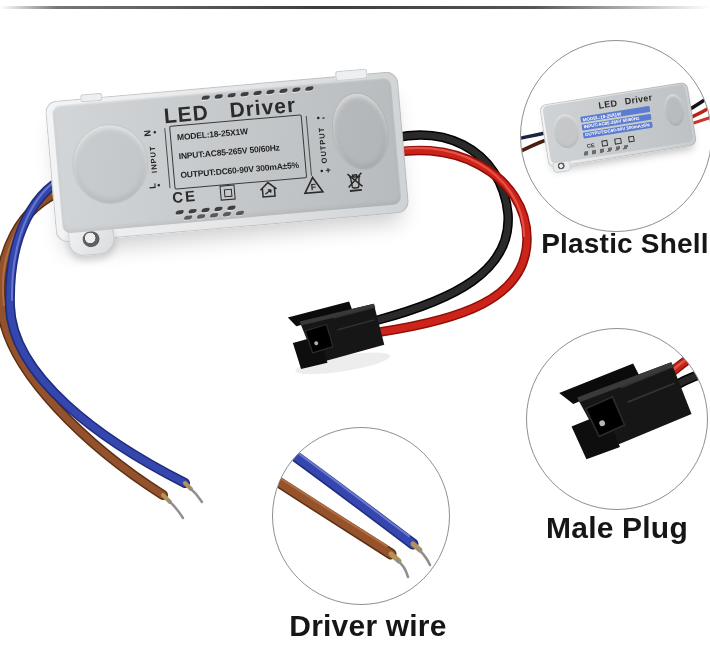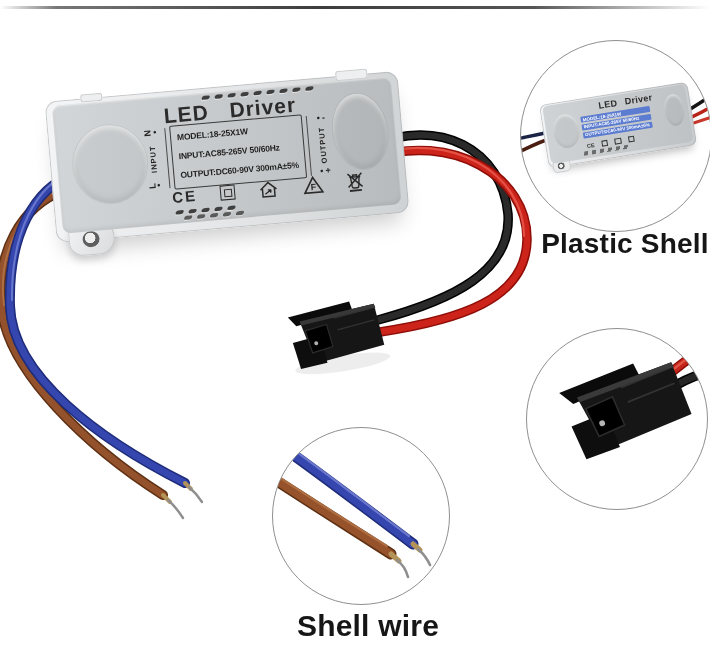--- a/index.html
+++ b/index.html
@@ -252,34 +252,35 @@
         <path d="M2,10 L62,4 L64,14 L10,21 Z" fill="#0b0b0b"></path>
         <path d="M14,17 L90,11 L94,53 L24,61 Z" fill="#161616"></path>
         <path d="M14,17 L90,11 L91,15 L15,21 Z" fill="#3a3a3a"></path>
         <path d="M4,37 L32,34 L35,62 L8,64 Z" fill="#0e0e0e"></path>
         <path d="M18,27 L40,24 L43,47 L22,50 Z" fill="#000" stroke="#2c2c2c" stroke-width="1.2"></path>
         <circle cx="27" cy="41" r="2.2" fill="#b5b5b5"></circle>
         <path d="M48,19 L86,15 M50,31 L88,27" stroke="#333" stroke-width="1.3" fill="none"></path>
       </g>
     </svg>
   </div>
+  <div class="clabel" style="left:527px;top:511px;width:180px;font-size:30px;">Male Plug</div>
 
   <div class="circle" style="left:272px;top:427px;width:176px;height:176px;">
     <svg class="abs" style="left:0;top:0" width="176" height="176" viewBox="0 0 176 176">
       <g>
         <path d="M-6,8 C40,40 100,86 140,116" fill="none" stroke="#1e2c7a" stroke-width="11" stroke-linecap="round"></path>
         <path d="M-6,8 C40,40 100,86 140,116" fill="none" stroke="#3546ae" stroke-width="8" stroke-linecap="round"></path>
         <path d="M-4,4 C42,36 98,80 136,108" fill="none" stroke="#7583d6" stroke-width="2.2" stroke-linecap="round" opacity=".85"></path>
         <path d="M140,116 L147,122" stroke="#b49358" stroke-width="5" stroke-linecap="round"></path>
         <path d="M145,121 Q153,128 157,137" fill="none" stroke="#8f8f8f" stroke-width="2.6" stroke-linecap="round"></path>
       </g>
       <g>
         <path d="M-10,44 C30,70 80,102 118,126" fill="none" stroke="#5e3013" stroke-width="11" stroke-linecap="round"></path>
         <path d="M-10,44 C30,70 80,102 118,126" fill="none" stroke="#96522b" stroke-width="8" stroke-linecap="round"></path>
         <path d="M-8,40 C32,66 78,96 114,118" fill="none" stroke="#b87748" stroke-width="2.2" stroke-linecap="round" opacity=".85"></path>
         <path d="M118,126 L126,133" stroke="#b49358" stroke-width="5" stroke-linecap="round"></path>
         <path d="M124,132 Q132,138 135,149" fill="none" stroke="#8f8f8f" stroke-width="2.6" stroke-linecap="round"></path>
       </g>
     </svg>
   </div>
-  <div class="clabel" style="left:278px;top:609px;width:180px;font-size:30px;">Shell wire</div>
+  <div class="clabel" style="left:278px;top:609px;width:180px;font-size:30px;">Driver wire</div>
 
 </div>
 
 </body></html>

